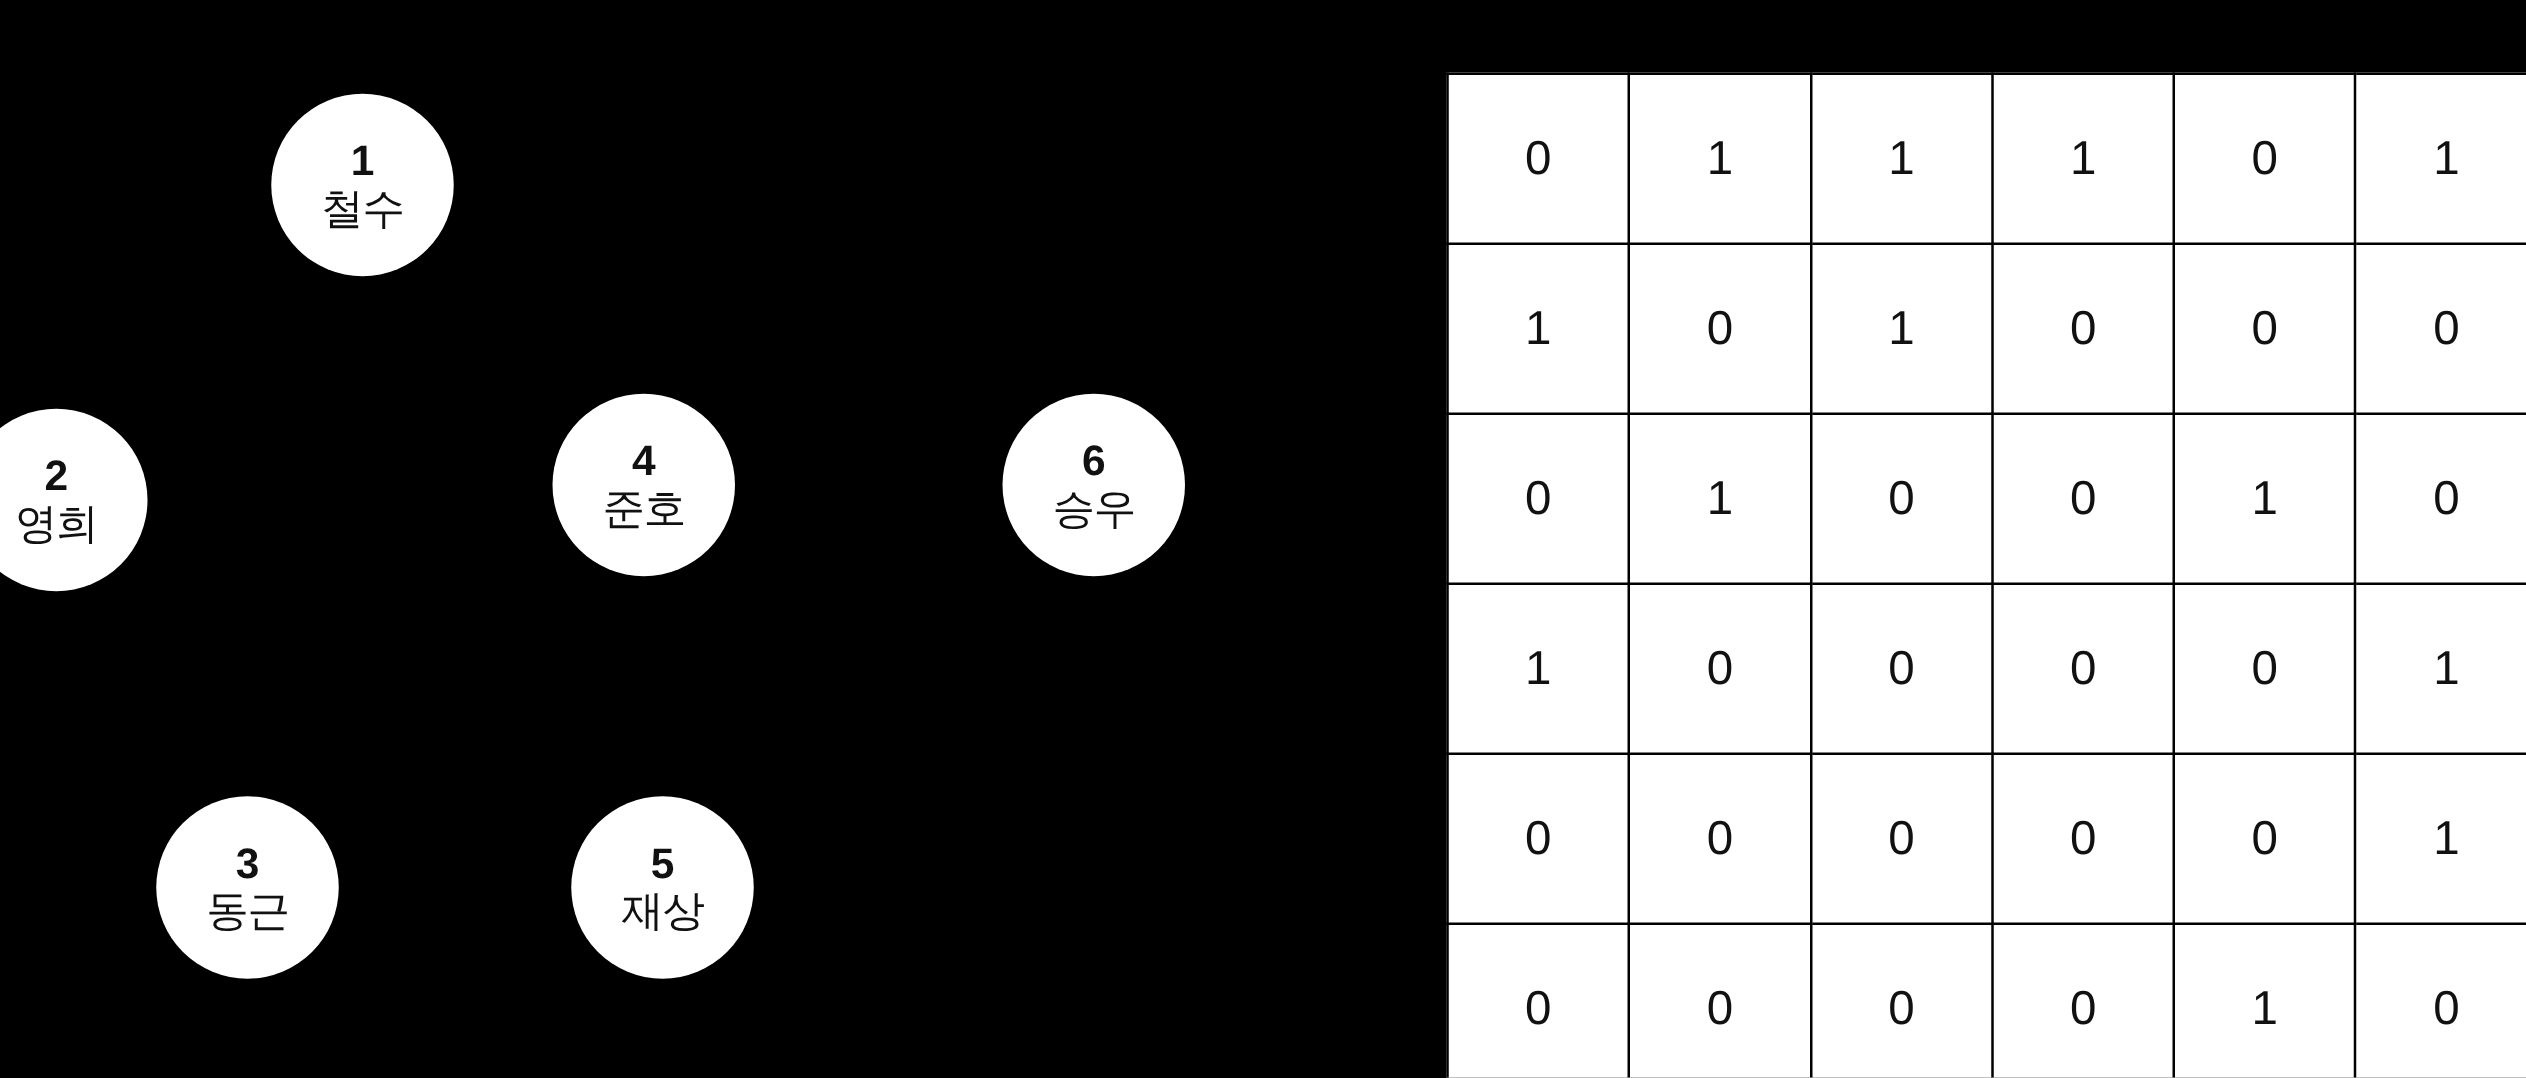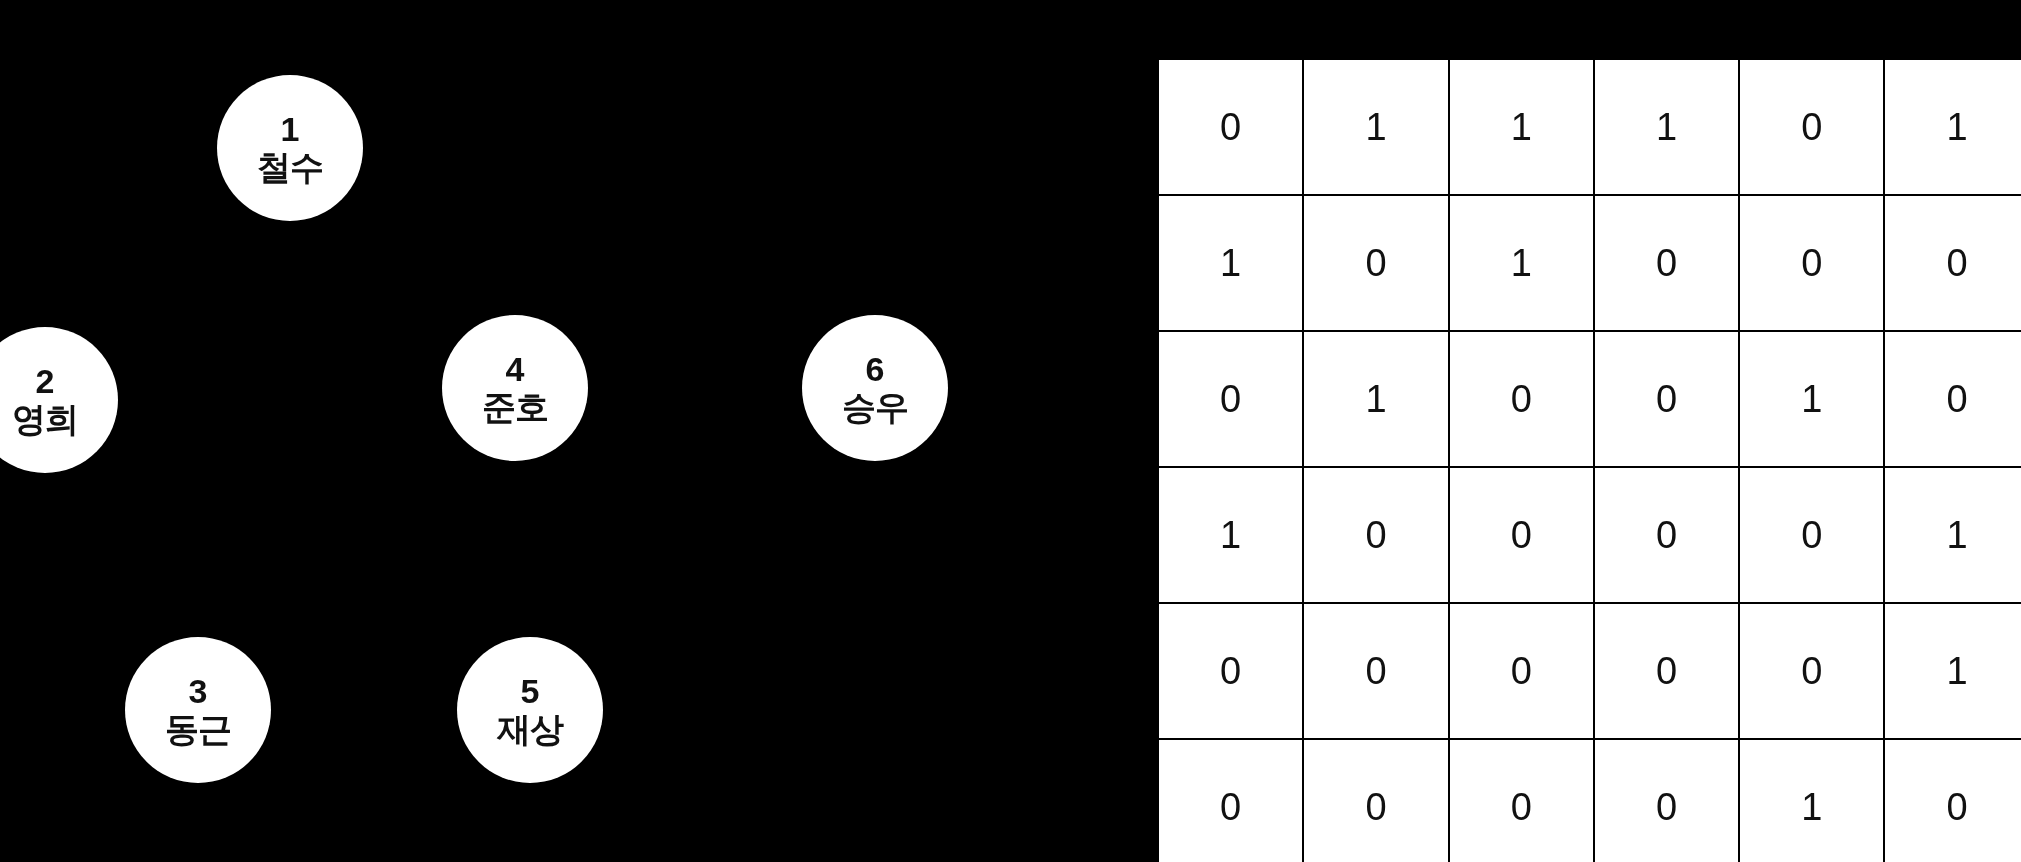--- a/index.html
+++ b/index.html
@@ -41,21 +41,21 @@
     line-height: 1.06;
     box-sizing: border-box;
   }
   .node-id {
     font-size: 34px;
     font-weight: 700;
     letter-spacing: 0px;
   }
   .node-name {
     font-size: 34px;
-    font-weight: 700;
+    font-weight: 400;
     letter-spacing: -1px;
     margin-top: 1px;
   }
 
   
   .n1 { left: 290px; top: 148px; width: 146px; height: 146px; transform: translate(-50%, -50%); }
   .n2 { left: 45px;  top: 400px; width: 146px; height: 146px; transform: translate(-50%, -50%); }
   .n3 { left: 198px; top: 710px; width: 146px; height: 146px; transform: translate(-50%, -50%); }
   .n4 { left: 515px; top: 388px; width: 146px; height: 146px; transform: translate(-50%, -50%); }
   .n5 { left: 530px; top: 710px; width: 146px; height: 146px; transform: translate(-50%, -50%); }

